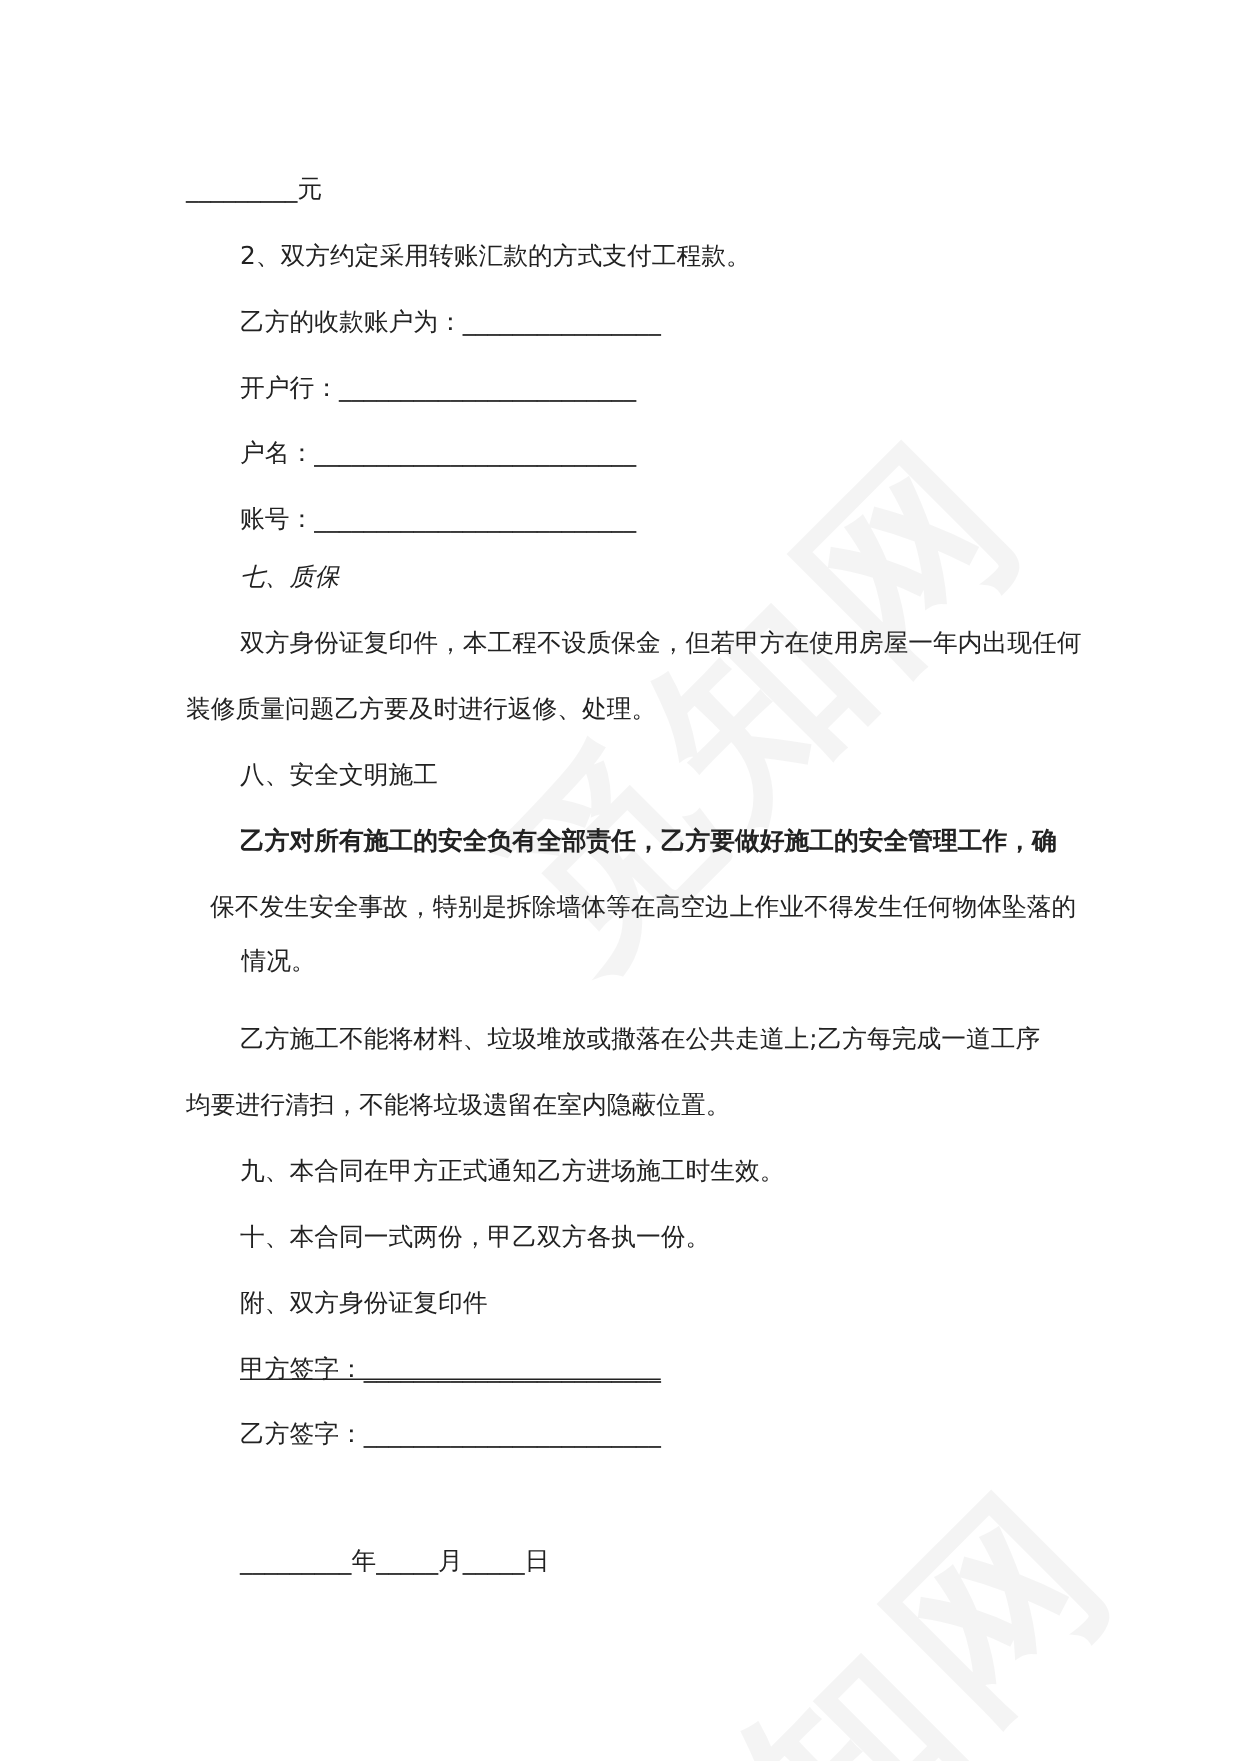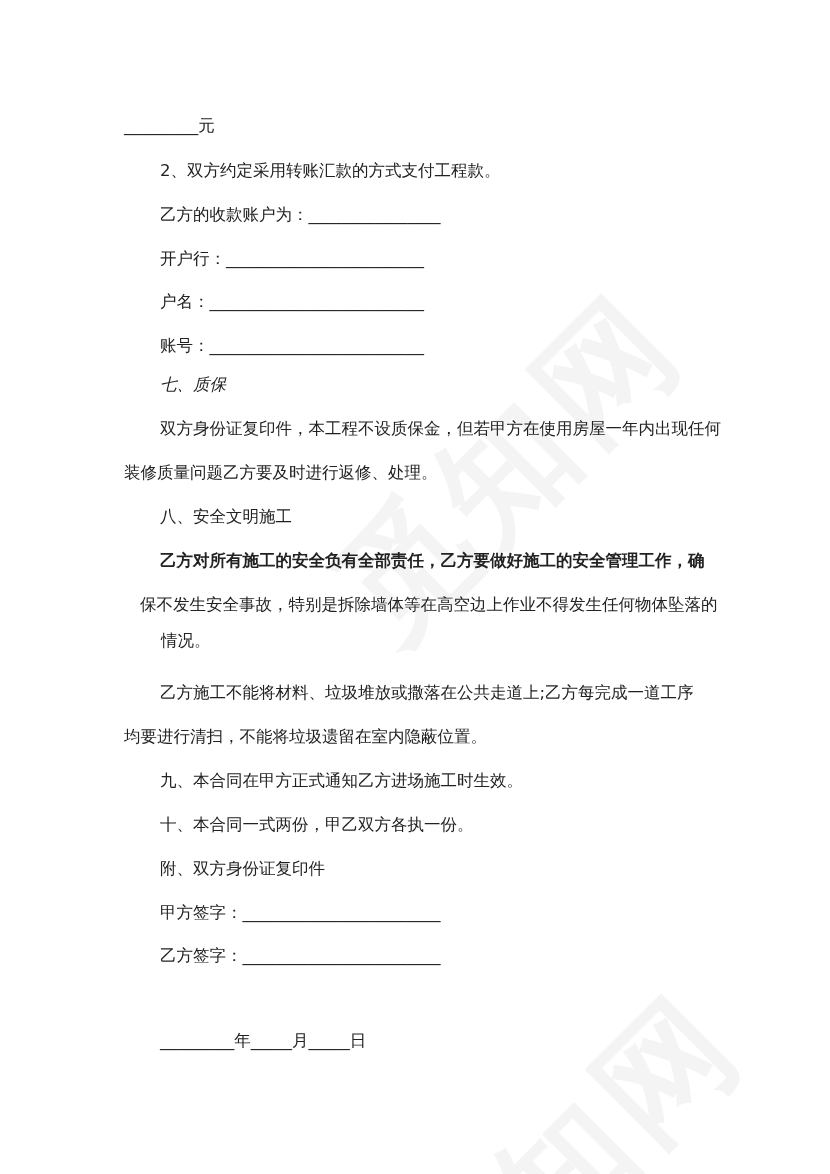--- a/index.html
+++ b/index.html
@@ -36,16 +36,16 @@
     <div class="line" style="left: 124px; top: 463px;">装修质量问题乙方要及时进行返修、处理。</div>
     <div class="line" style="left: 160px; top: 507px;">八、安全文明施工</div>
     <div class="line" style="left: 160px; top: 551px; font-weight: bold;">乙方对所有施工的安全负有全部责任，乙方要做好施工的安全管理工作，确</div>
     <div class="line" style="left: 124px; top: 595px; margin-left: 16px;">保不发生安全事故，特别是拆除墙体等在高空边上作业不得发生任何物体坠落的</div>
     <div class="line" style="left: 124px; top: 631px; margin-left: 37px;">情况。</div>
     <div class="line" style="left: 160px; top: 683px;">乙方施工不能将材料、垃圾堆放或撒落在公共走道上;乙方每完成一道工序</div>
     <div class="line" style="left: 124px; top: 727px;">均要进行清扫，不能将垃圾遗留在室内隐蔽位置。</div>
     <div class="line" style="left: 160px; top: 771px;">九、本合同在甲方正式通知乙方进场施工时生效。</div>
     <div class="line" style="left: 160px; top: 815px;">十、本合同一式两份，甲乙双方各执一份。</div>
     <div class="line" style="left: 160px; top: 859px;">附、双方身份证复印件</div>
-    <div class="line" style="left: 160px; top: 903px;">甲方签字：________________________</div>
+    <div class="line" style="left: 160px; top: 903px; text-decoration: underline;">甲方签字：________________________</div>
     <div class="line" style="left: 160px; top: 946px;">乙方签字：________________________</div>
     <div class="line" style="left: 160px; top: 1031px;">_________年_____月_____日</div>
   </div>
 
 </body></html>

